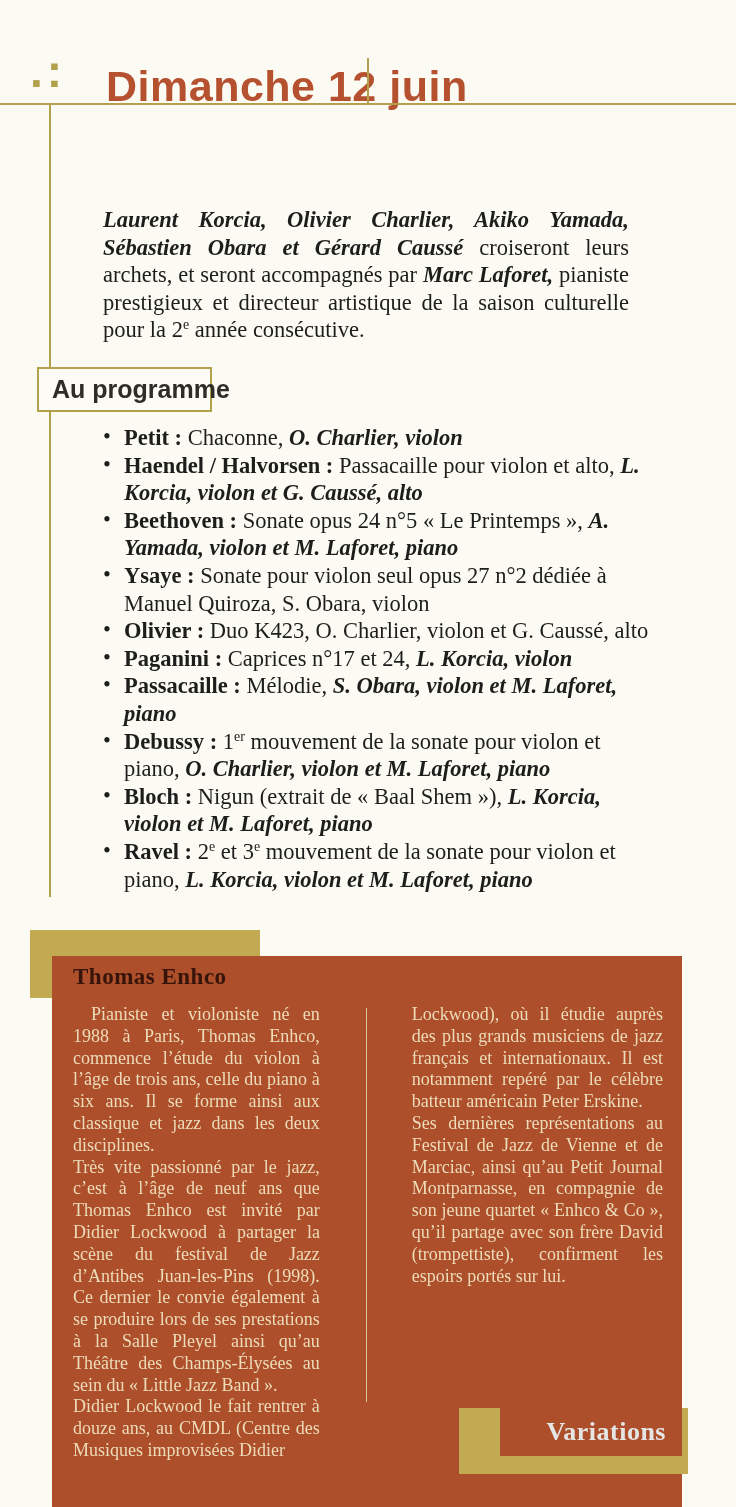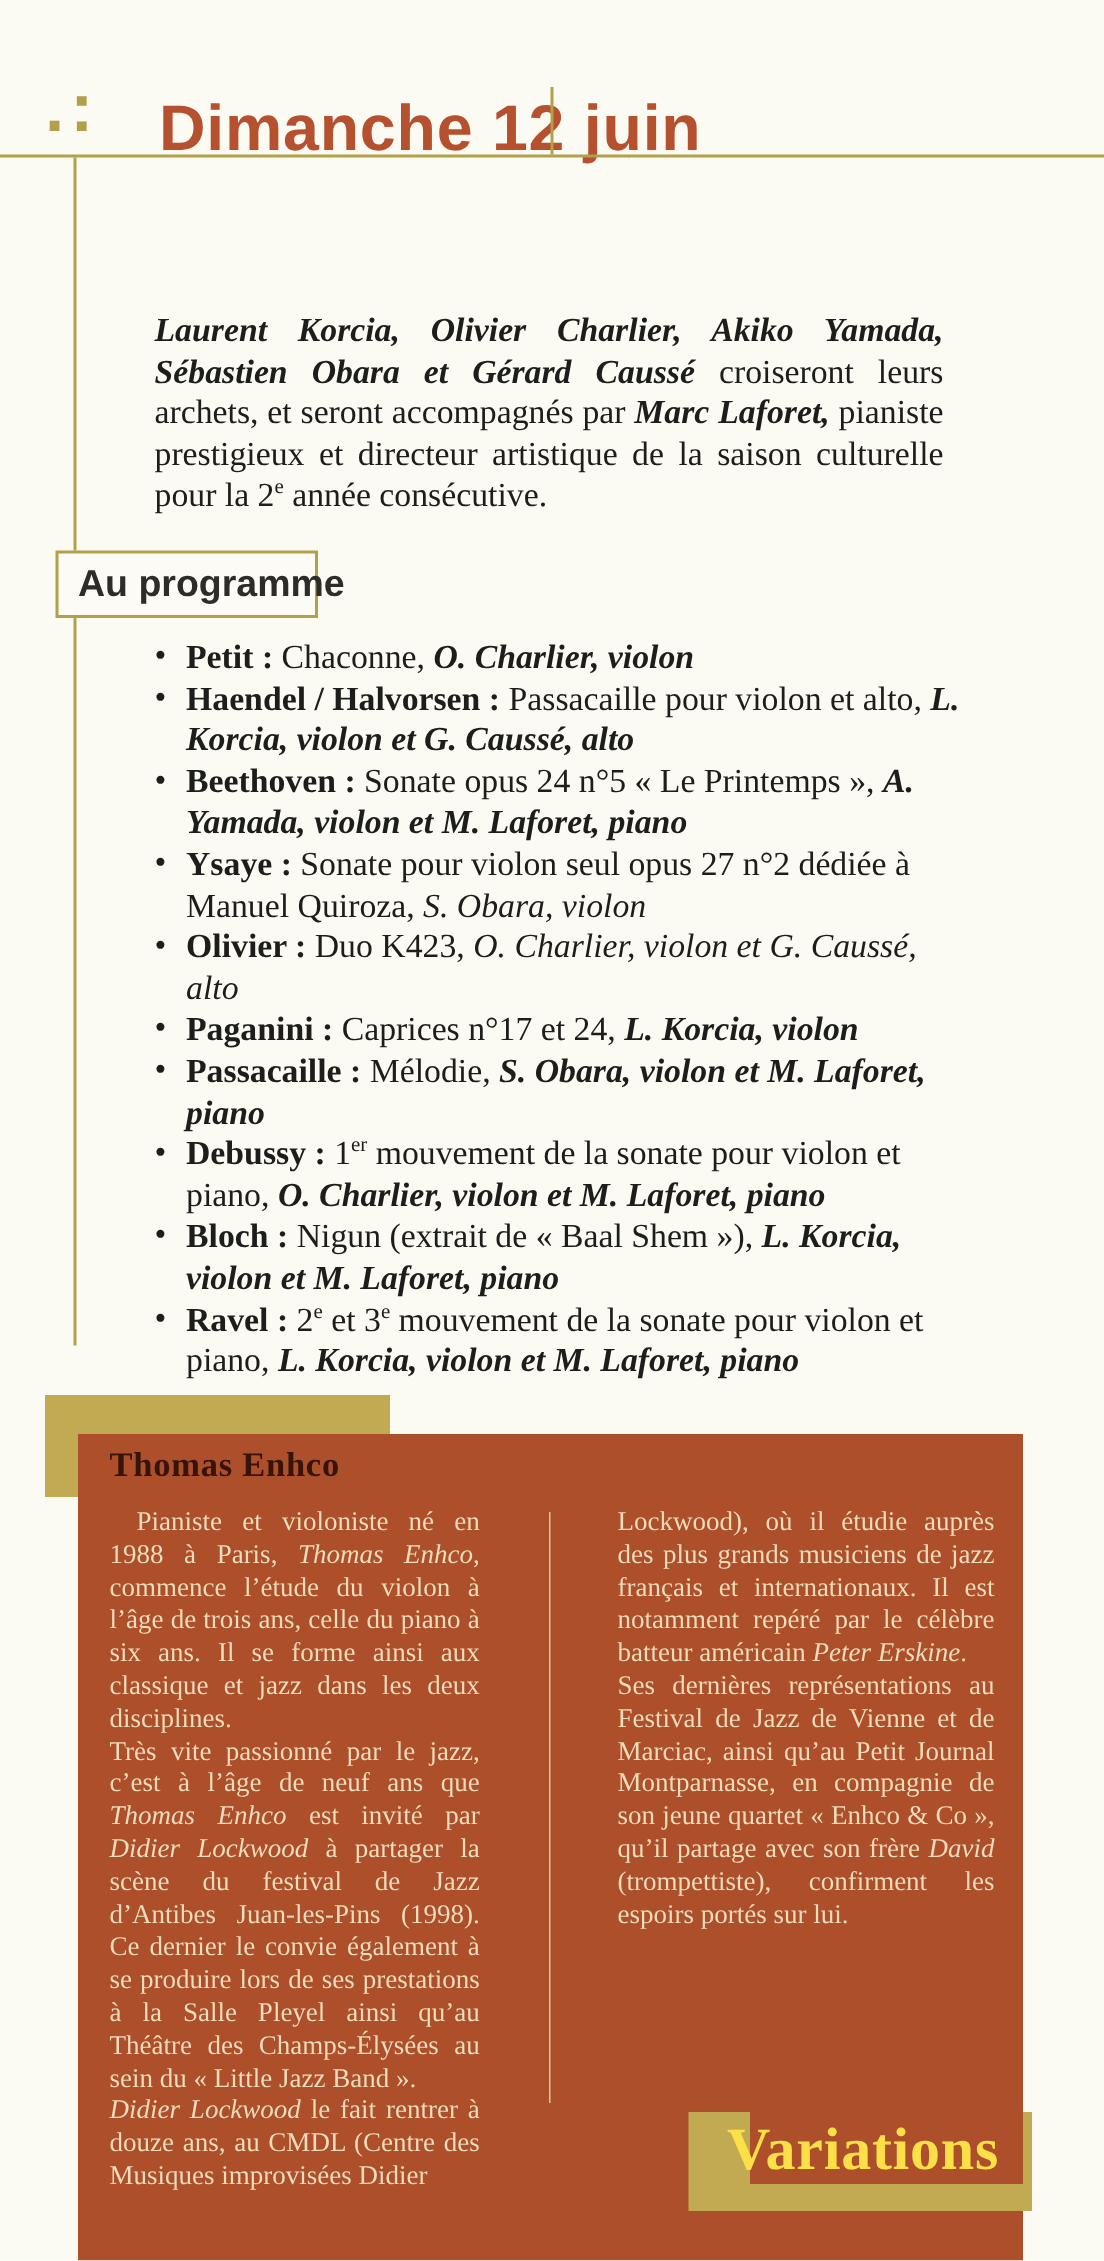--- a/index.html
+++ b/index.html
@@ -40,21 +40,21 @@
   
   .prog-list{
     position:absolute;left:101px;top:424px;width:548px;
     font-size:22.5px;line-height:27.6px;color:#1d1d1b;
   }
   .prog-item{position:relative;padding-left:23px;}
   .bullet{position:absolute;left:2px;top:-1px;}
   
   .s-r{font-weight:normal;font-style:normal;}
   .s-b{font-weight:bold;}
-  .s-i{font-style:italic;}
+  .s-i{}
   .s-bi{font-weight:bold;font-style:italic;}
   .s-sup{font-size:62%;vertical-align:super;line-height:0;}
   
   .gold-accent-top{
     position:absolute;left:30px;top:930px;width:230px;height:68px;
     background:#c1aa52;z-index:1;
   }
   .bio-card{
     position:absolute;left:52px;top:956px;width:630px;height:605px;
     background:#ae4f2c;z-index:2;
@@ -76,21 +76,21 @@
     position:absolute;left:459px;top:1408px;width:229px;height:66px;
     background:#c1aa52;z-index:3;
   }
   .variations-patch{
     position:absolute;left:500px;top:1408px;width:182px;height:48px;
     background:#ae4f2c;z-index:4;
     display:flex;align-items:center;justify-content:flex-end;
     padding-right:16px;box-sizing:border-box;
   }
   .variations-label{
-    font-size:40px;font-weight:bold;color:#fde047;letter-spacing:0.5px;
+    font-size:26px;font-weight:bold;color:#e5e5e5;letter-spacing:0.5px;
     white-space:nowrap;
   }
 </style>
 </head>
 <body>
 
 <div class="page">
 
   <div class="title-dots">.:</div>
   <div class="page-title">Dimanche 12 juin</div>

